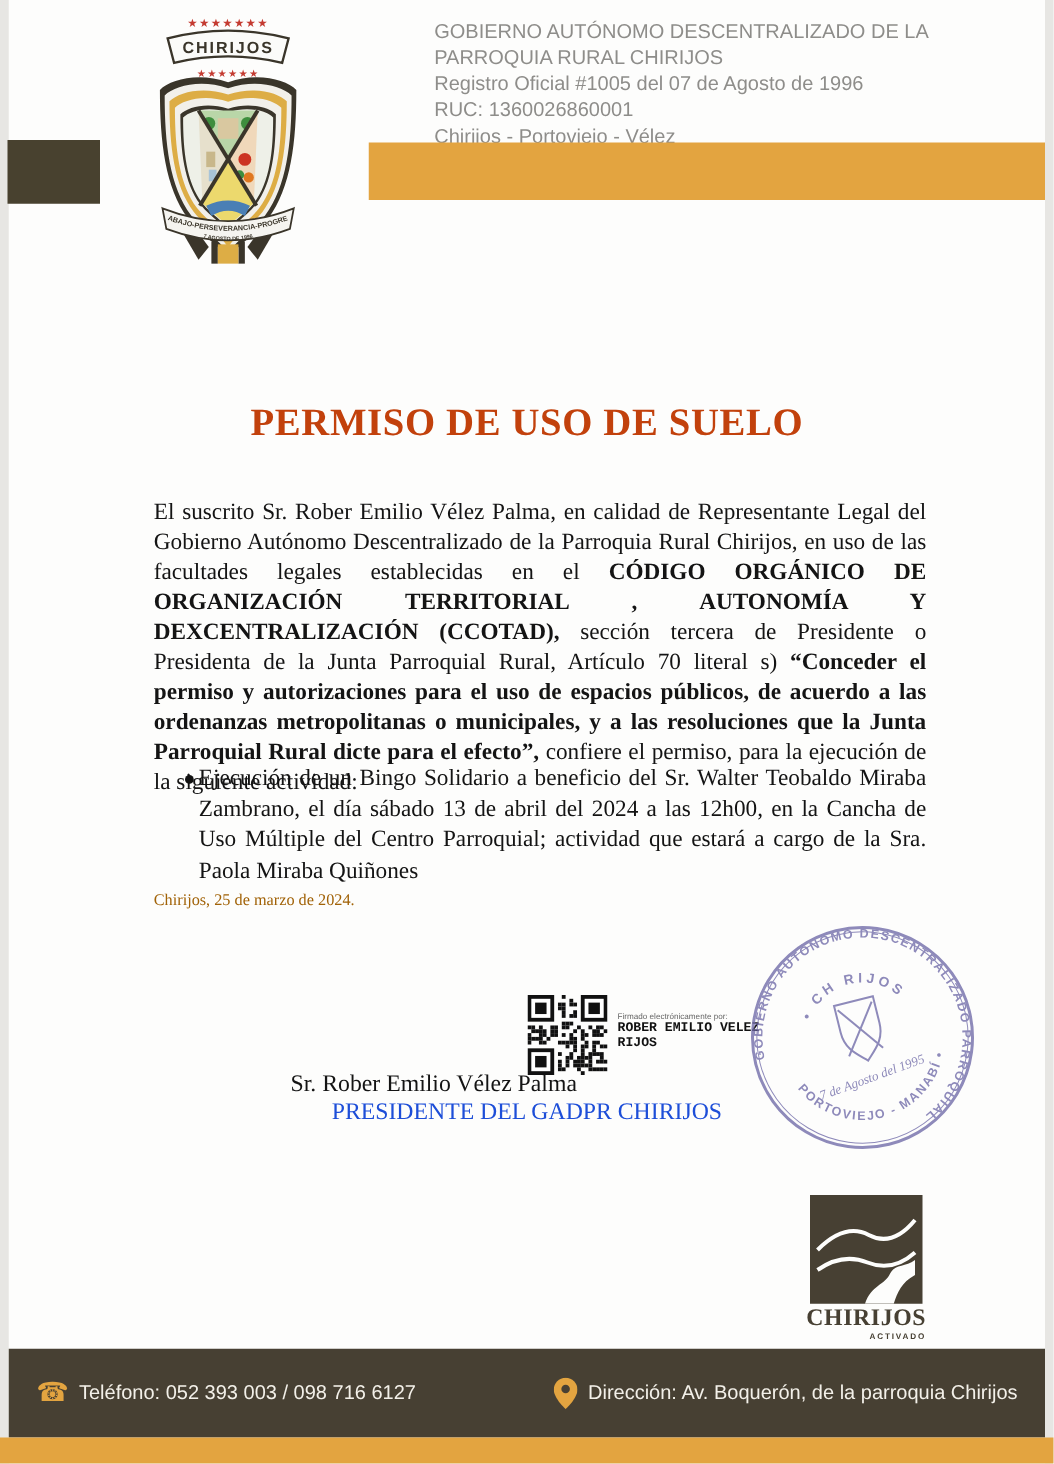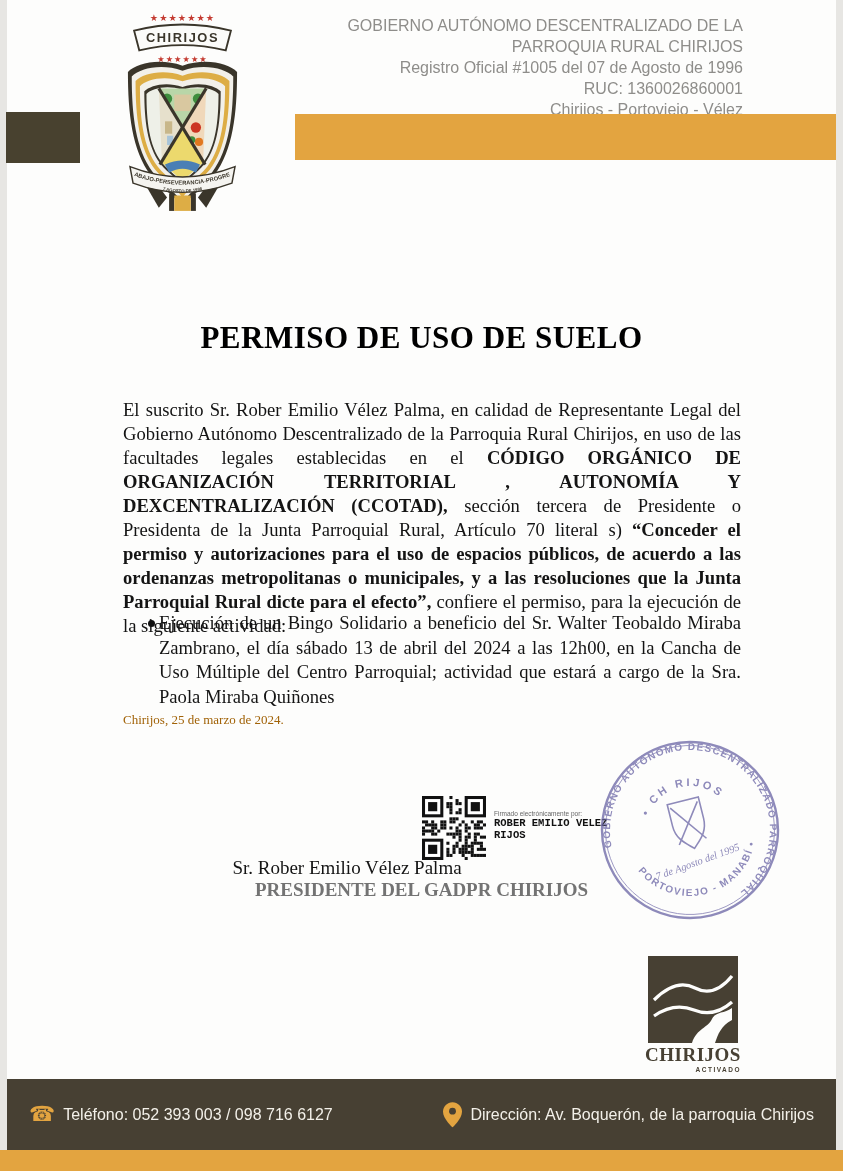--- a/index.html
+++ b/index.html
@@ -3,46 +3,46 @@
 <meta charset="utf-8">
 <style>
   * { margin:0; padding:0; box-sizing:border-box; }
   html,body { width:843px; }
   body { font-family:"Liberation Serif", serif; }
   .page { position:relative; width:843px; height:1171px; background:#e7e6e3; overflow:hidden; }
   .doc  { position:absolute; left:7px; top:0; width:829px; height:1171px; background:#fdfdfc; }
   .abs  { position:absolute; }
 
   
-  .header-text { right:100px; top:15px; text-align:right;
+  .header-text { right:100px; top:15px; text-align:left;
                  font-family:"Liberation Sans", sans-serif; color:#8e8d8a;
                  font-size:16px; line-height:21px; }
   .dark-block  { left:6px; top:112px; width:74px; height:51px; background:#48412f; }
   .orange-bar  { left:295px; top:114px; width:541px; height:46px; background:#e3a440; }
   .crest       { left:105px; top:6px; }
 
   
   .title { left:0; top:320px; width:843px; text-align:center;
-           font-size:31px; font-weight:bold; letter-spacing:.5px; color:#000000; }
+           font-size:31px; font-weight:bold; letter-spacing:.5px; color:#c2410c; }
   .para  { left:123px; top:398px; width:618px; font-size:18.6px; line-height:24px;
            text-align:justify; color:#141414; }
   .bullet-row  { left:148px; top:611px; width:593px; display:flex; }
   .bullet-dot  { width:7px; height:7px; border-radius:50%; background:#111; margin-top:9px; flex:none; }
   .bullet-text { margin-left:4px; font-size:18.6px; line-height:24.5px; text-align:justify; color:#141414; }
   .date-line   { left:123px; top:712px; font-size:13px; color:#a16207; }
 
   
   .qr-block  { left:394px; top:796px; width:230px; height:66px;margin-left:28px; }
   .qr-svg    { position:absolute; left:0; top:0; }
   .sig-e-col { position:absolute; left:72px; top:14px; width:160px; }
   .sig-e-label { font-family:"Liberation Sans", sans-serif; font-size:6.5px; color:#666; }
   .sig-e-name  { font-family:"Liberation Mono","DejaVu Sans Mono", monospace;
                  font-weight:bold; font-size:10.5px; line-height:12px; color:#111; }
   .sig-name { left:0; top:857px; width:694px; text-align:center; font-size:19px; color:#141414; }
-  .sig-role { left:0; top:879px; width:843px; text-align:center; font-size:19px; font-weight:bold; color:#737373; }
+  .sig-role { left:0; top:879px; width:843px; text-align:center; font-size:19px; font-weight:normal; color:#1d4ed8; }
 
   
   .stamp { left:596px; top:736px; width:188px; height:188px;
            transform:rotate(-14deg); opacity:.78; }
 
   
   .logo-square  { left:648px; top:956px; width:90px; height:87px; background:#474033; }
   .logo-name    { left:640px; top:1044px; width:106px; text-align:center; font-size:19px;
                   font-weight:bold; letter-spacing:.5px; color:#474033; }
   .logo-tagline { left:640px; top:1066px; width:101px; text-align:right; font-size:6.5px;

